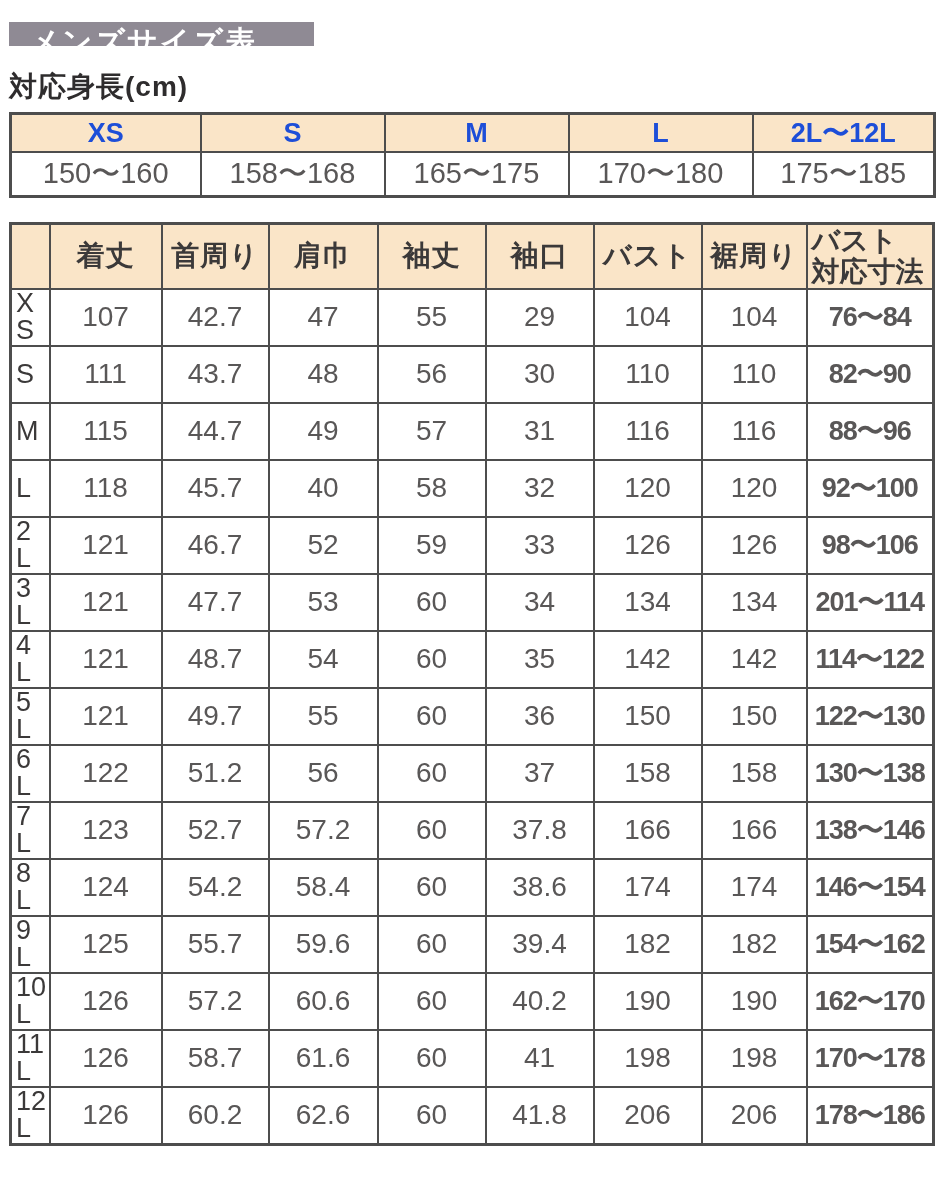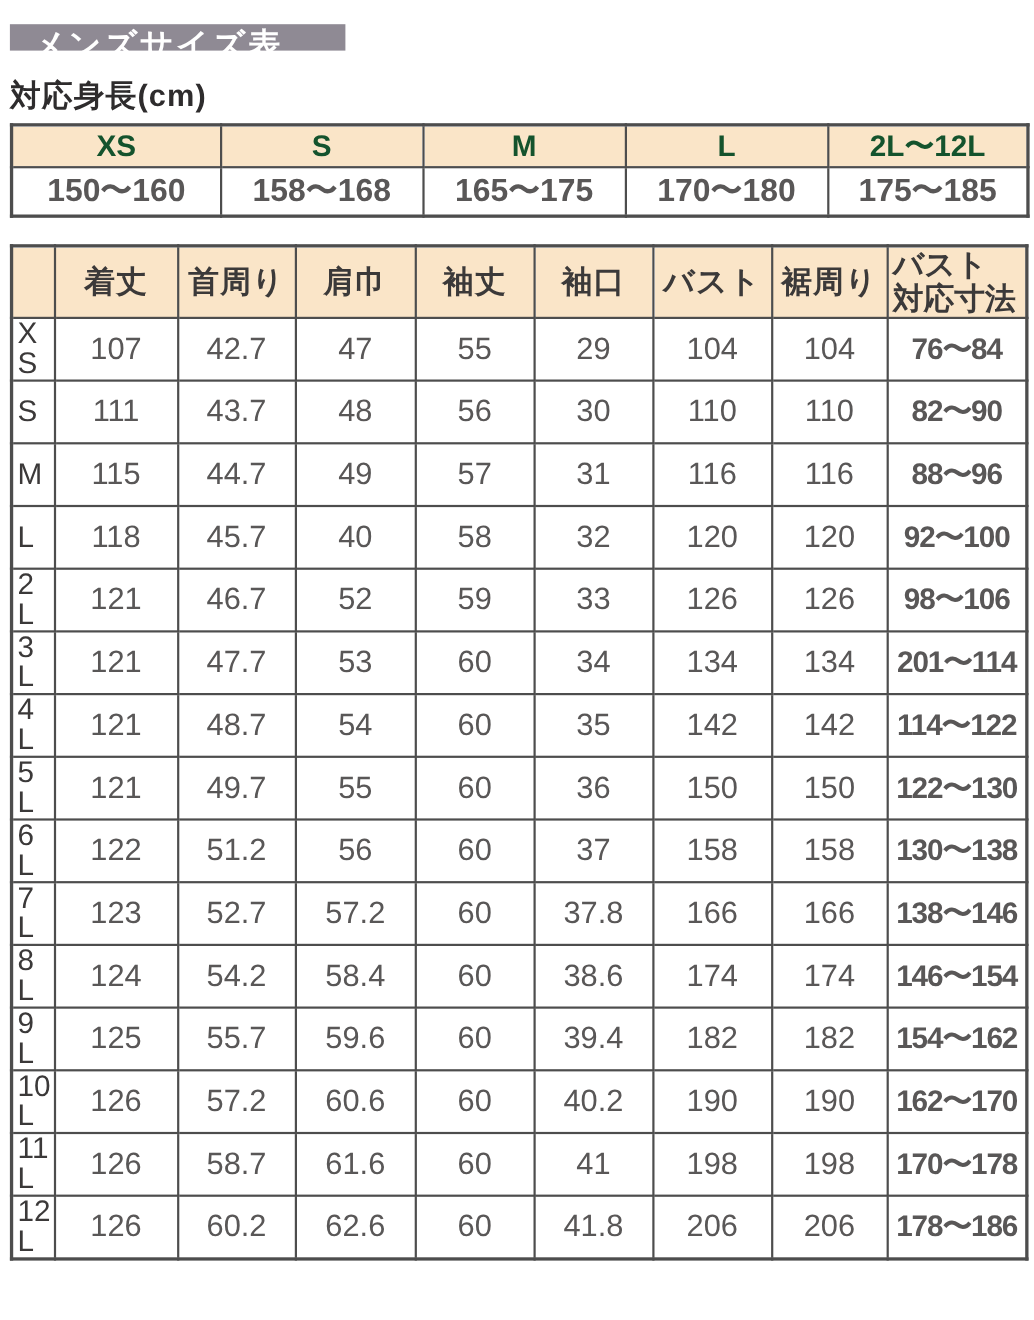--- a/index.html
+++ b/index.html
@@ -39,28 +39,27 @@
   
   .height-table{
     position:absolute;left:9px;top:112px;
     width:924px;
     border:3px solid #4d4d4d;
   }
   .height-table th{
     background:#fae5c8;
     height:28px;
     font-size:27px;font-weight:bold;
-    color:#14532d;
+    color:#1d4ed8;
   }
   .height-table td{
     height:42px;
     font-size:29px;
     color:#595757;
     background:#ffffff;
-    font-weight:bold;
   }
   
   .size-table{
     position:absolute;left:9px;top:222px;
     width:923px;
     border:3px solid #4d4d4d;
   }
   .size-table thead th{
     background:#fae5c8;
     height:60px;

